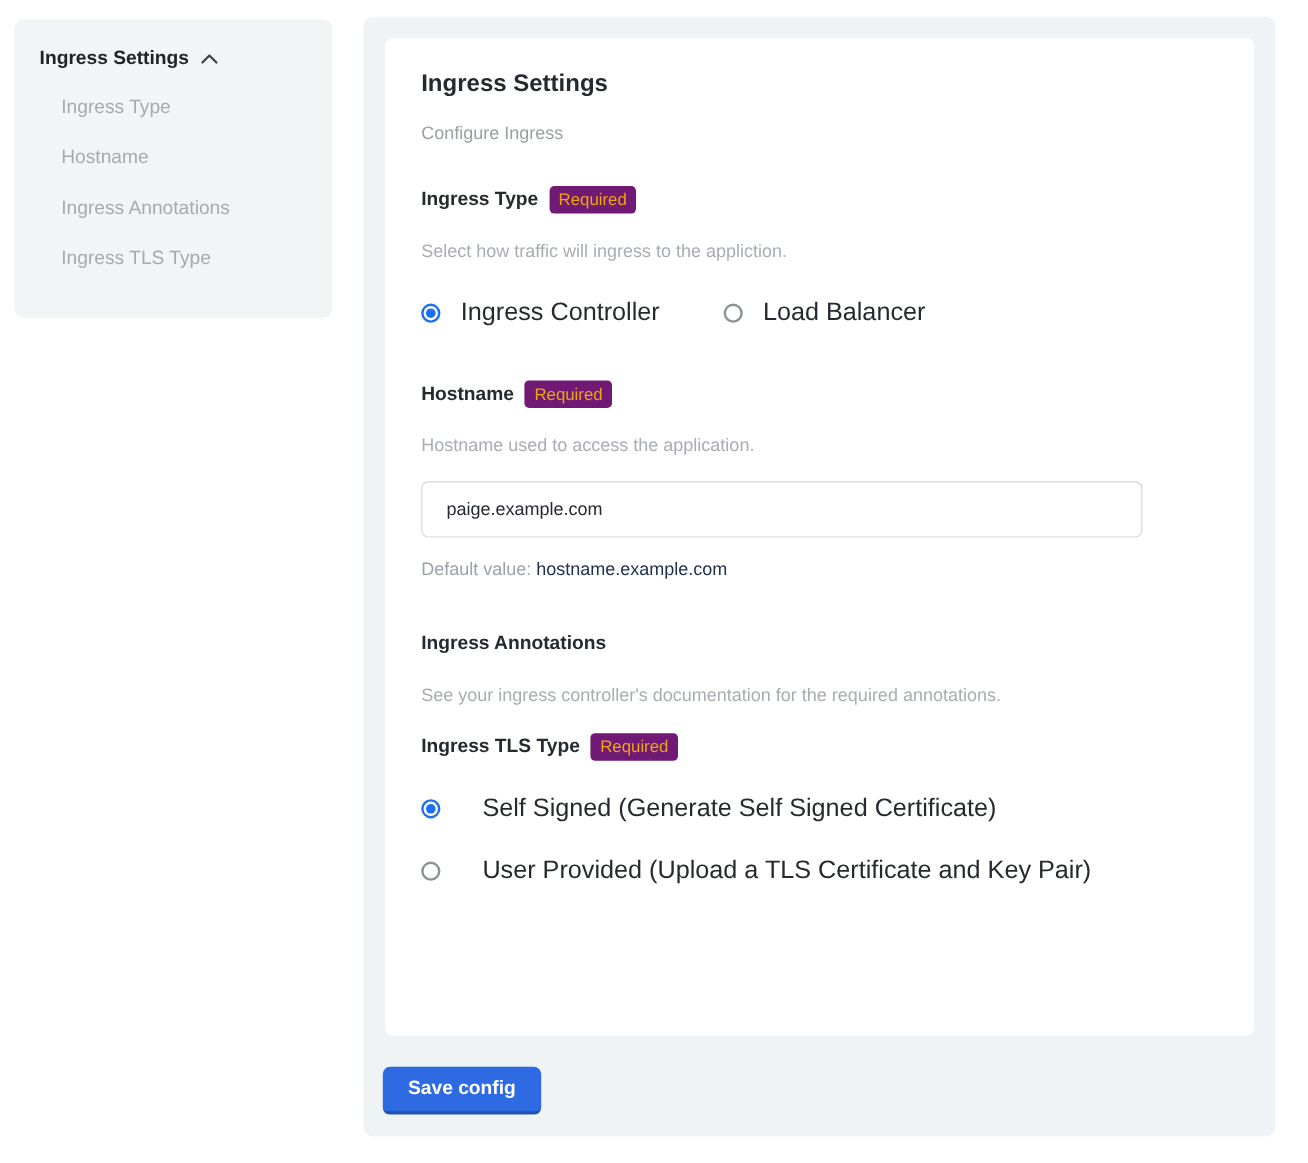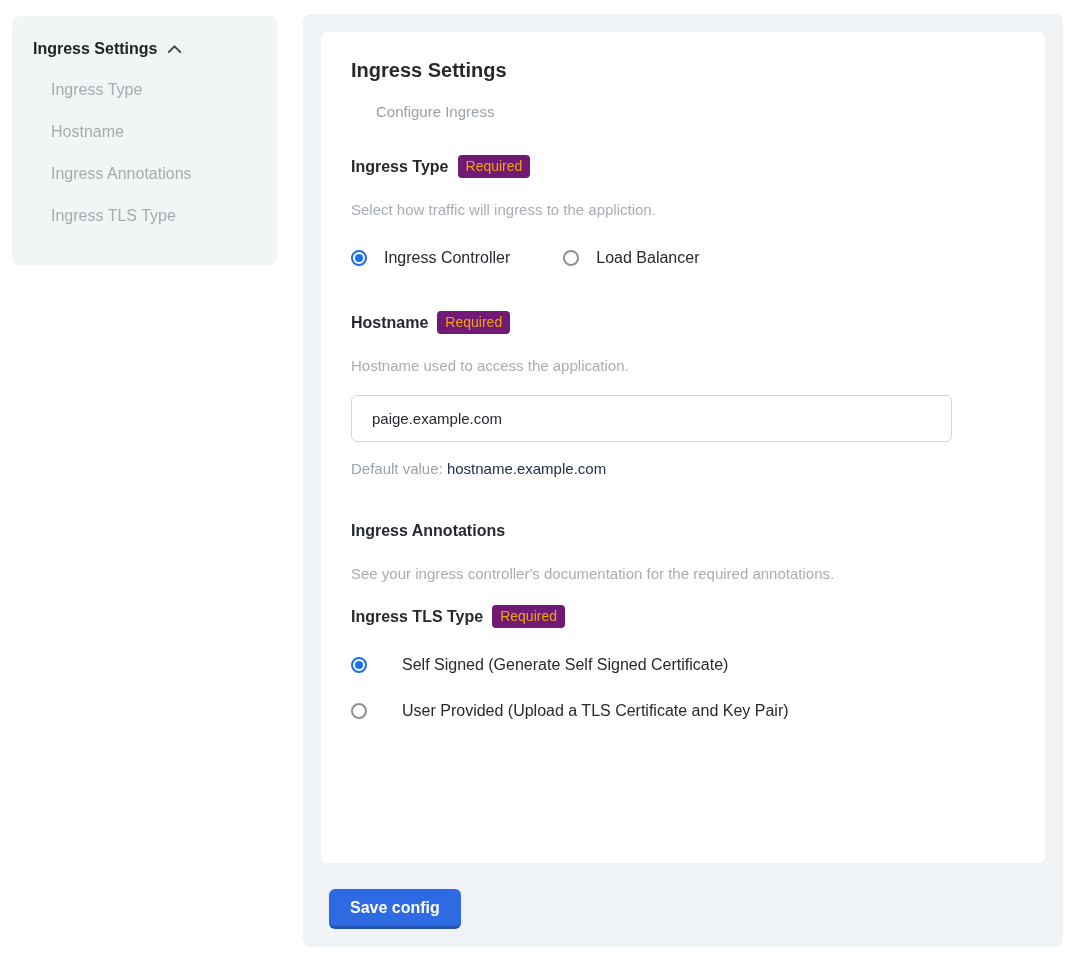--- a/index.html
+++ b/index.html
@@ -46,21 +46,21 @@
     position: absolute;
     left: 18px; top: 18px;
     width: 724px; height: 831px;
     background: #ffffff;
     border-radius: 6px;
     padding: 0 30px;
     overflow: hidden;
   }
 
   .card-title { margin-top: 26px; font-size: 20px; line-height: 24px; font-weight: 700; color: #26292e; }
-  .card-subtitle { margin-top: 21px; font-size: 15px; line-height: 18px; color: #9ba0a5; margin-left: 25px; }
+  .card-subtitle { margin-top: 21px; font-size: 15px; line-height: 18px; color: #9ba0a5; }
 
   .label-row { display: flex; align-items: center; gap: 9px; }
   .section-label { font-size: 16px; line-height: 22px; font-weight: 600; color: #26292e; }
   .required-badge {
     display: inline-block;
     background: #701a75; color: #efa50b;
     font-size: 14px; line-height: 17px;
     padding: 3px 8px; border-radius: 4px;
   }
   .section-desc { margin-top: 23px; font-size: 15px; line-height: 18px; color: #a9adb2; }
@@ -71,21 +71,21 @@
   .radio-circle {
     width: 16px; height: 16px; border-radius: 50%;
     border: 2px solid #8d9297; background: #fff;
     position: relative; flex: none;
   }
   .radio-circle.selected { border-color: #1a6ff2; }
   .radio-circle.selected::after {
     content: ''; position: absolute; inset: 2px;
     border-radius: 50%; background: #1a6ff2;
   }
-  .radio-label { font-size: 16px; color: #26292e; }
+  .radio-label { font-size: 21px; color: #26292e; }
 
   
   .section-hostname { margin-top: 44px; }
   .text-input {
     display: block; width: 601px; height: 47px;
     margin-top: 20px; padding: 0 20px;
     border: 1px solid #d3d7da; border-radius: 6px;
     font-family: "Liberation Sans", sans-serif;
     font-size: 15px; color: #26292e;
     background: #fff; outline: none;
@@ -103,21 +103,21 @@
     background: #fff; outline: none;
     resize: vertical;
   }
 
   .section-tls { margin-top: 22px; }
   .radio-stack .radio-row { margin-top: 28px; gap: 35px; }
 
   
   .save-btn {
     position: absolute;
-    left: 26px; top: 875px;
+    left: 16px; top: 875px;
     background: #2e6ae2; color: #ffffff;
     font-family: "Liberation Sans", sans-serif;
     font-size: 16px; font-weight: 700;
     padding: 10px 21px 9px 21px;
     border: none; border-bottom: 3px solid #2253b2;
     border-radius: 6px;
     cursor: pointer;
   }
 
   .chevron-icon { display: inline-flex; }

